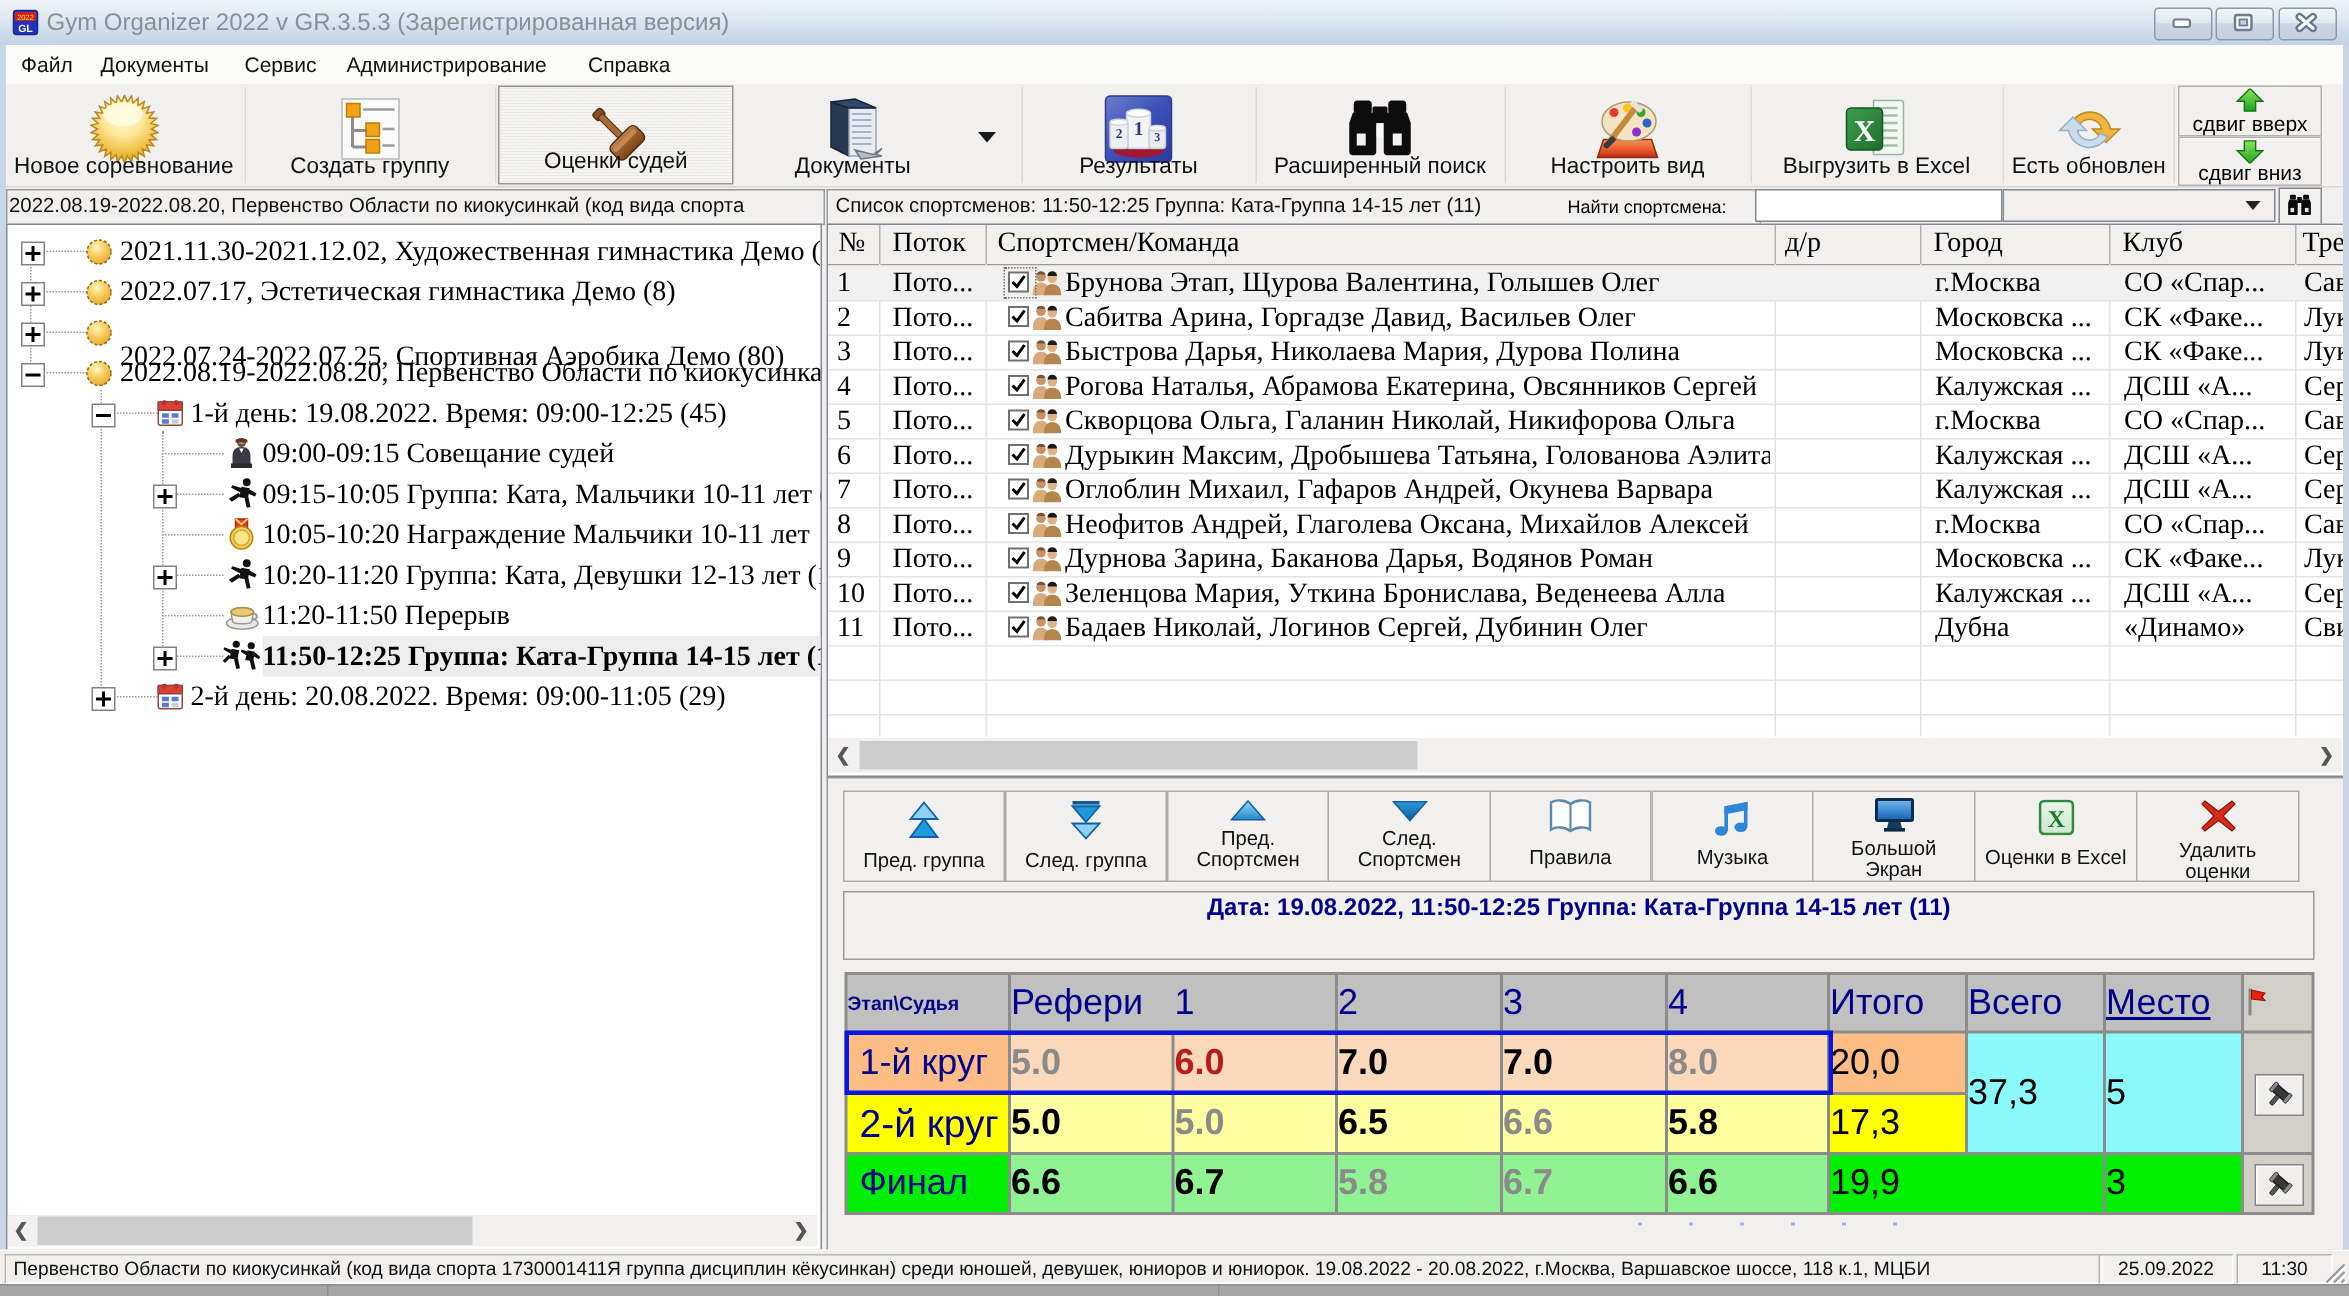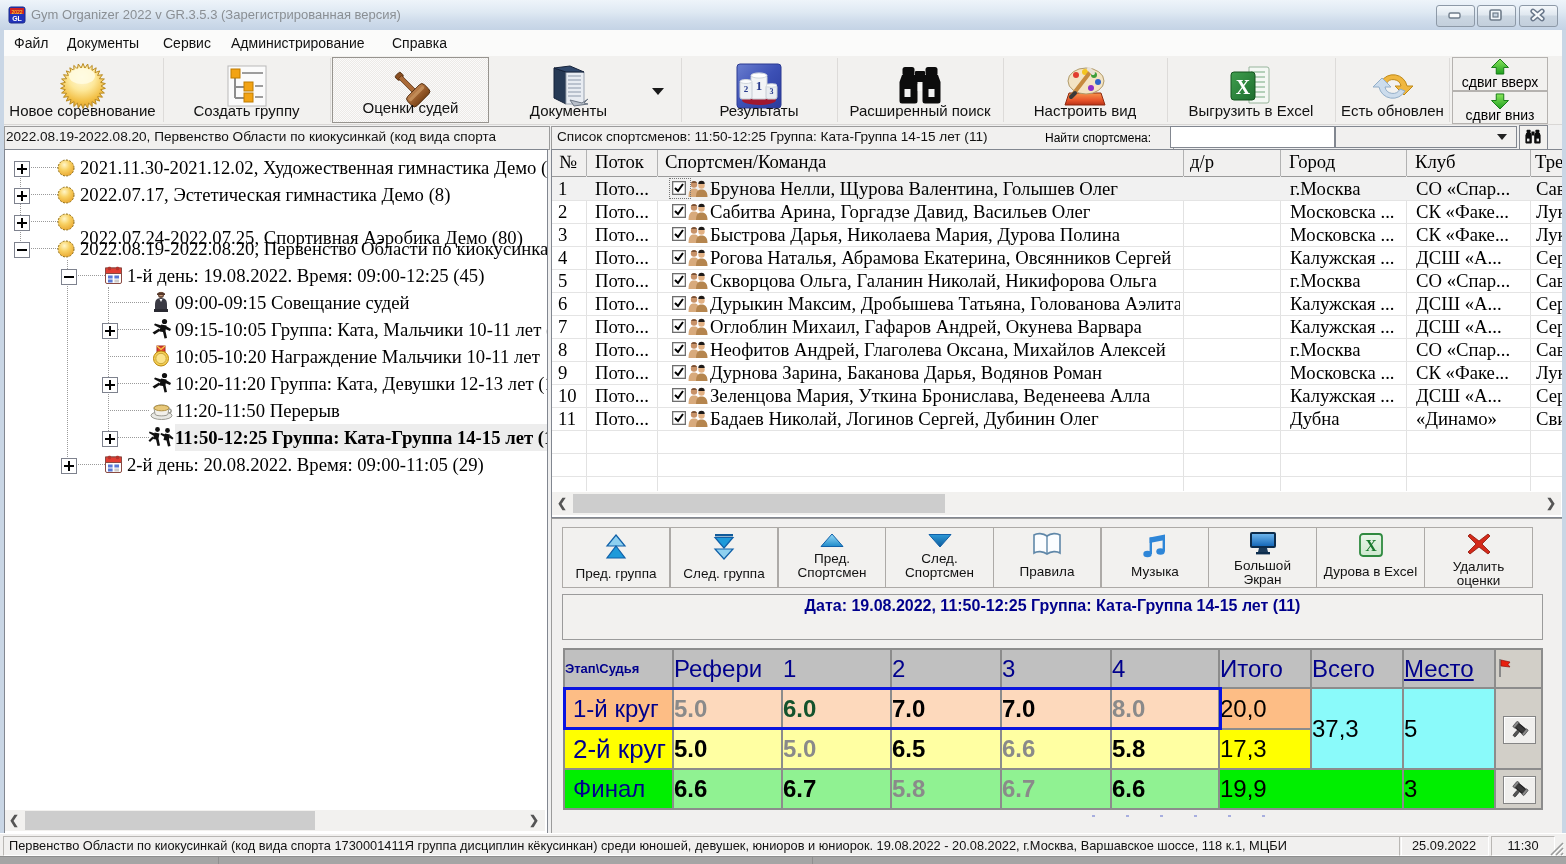--- a/index.html
+++ b/index.html
@@ -1,20 +1,20 @@
 <!DOCTYPE html>
 <html><head><meta charset="utf-8">
 <style>
 html,body{margin:0;padding:0;}
 body{width:1566px;height:864px;overflow:hidden;font-family:"Liberation Sans",sans-serif;background:#f0f0f0;}
 #app{position:absolute;left:0;top:0;width:1566px;height:864px;}
 .abs{position:absolute;}
 
 #titlebar{left:0;top:0;width:1566px;height:30px;background:linear-gradient(#eef4fa,#dfe9f3 40%,#cfdceb 70%,#c4d3e5);border-bottom:1px solid #b0becf;}
-#title-text{left:31px;top:7px;font-size:13px;color:#8a8f94;}
+#title-text{left:31px;top:7px;font-size:16px;color:#8a8f94;}
 .winbtn{top:5px;width:37px;height:20px;border:1px solid #8d99a7;border-radius:3px;background:linear-gradient(#f4f8fb,#dfe7ef 45%,#ccd7e2 50%,#c3cfdc);}
 
 #menubar{left:1px;top:30px;width:1564px;height:26px;background:#fbfbfa;border-bottom:1px solid #e8e6e4;}
 .menuitem{position:absolute;top:5px;font-size:14px;color:#111;}
 
 #toolbar{left:1px;top:56px;width:1564px;height:68px;background:#f2f1ef;border-bottom:1px solid #d9d7d5;}
 .tsep{position:absolute;top:2px;width:1px;height:64px;background:#dddbd9;}
 .tbtn{position:absolute;top:0;height:68px;text-align:center;font-size:15px;color:#111;}
 .tbtn .ticon{position:absolute;left:0;right:0;top:6px;height:48px;display:flex;align-items:center;justify-content:center;}
 .tbtn .tlabel{position:absolute;left:0;right:0;bottom:5px;white-space:nowrap;}
@@ -497,21 +497,21 @@
             <path d="M3 7 L6 10 L11 3" fill="none" stroke="#000" stroke-width="2"></path>
           </svg>
           <svg class="abs" style="left:136px;top:3px" width="20" height="17" viewBox="0 0 20 17">
             <circle cx="6" cy="4.5" r="3.2" fill="#c89268"></circle>
             <path d="M0.5 17 C0.5 10 3 8.5 6 8.5 C9 8.5 11.5 10 11.5 17 Z" fill="#d8aa7c"></path>
             <path d="M3 3 a3.2 3.2 0 0 1 6 0 z" fill="#7a5236"></path>
             <circle cx="13.5" cy="5.5" r="3.2" fill="#e2b184"></circle>
             <path d="M8 17 C8 11 10.5 9.5 13.5 9.5 C16.5 9.5 19.5 11 19.5 17 Z" fill="#b5854e"></path>
             <path d="M10.3 4 a3.2 3.2 0 0 1 6.4 0 z" fill="#1e1a18"></path>
           </svg>
-          <span class="c" style="left:158px;width:470px">Брунова Нелли, Щурова Валентина, Голышев Олег</span>
+          <span class="c" style="left:158px;width:470px">Брунова Этап, Щурова Валентина, Голышев Олег</span>
           <span class="c" style="left:738px;width:112px">г.Москва</span>
           <span class="c" style="left:864px;width:110px">СО «Спар...</span>
           <span class="c" style="left:984px;width:26px">Сав</span>
         </div>
  <div class="rowline" style="top:50px"></div>
  <div class="arow" style="top:50px;">
           <span class="c" style="left:6px">2</span>
           <span class="c" style="left:43px">Пото...</span>
           <svg class="abs" style="left:120px;top:4px" width="14" height="14" viewBox="0 0 14 14">
             <rect x="0.5" y="0.5" width="13" height="13" fill="#fff" stroke="#6e6e6e" stroke-width="1.6"></rect>
@@ -808,21 +808,21 @@
   <svg width="24" height="24" viewBox="0 0 24 24" style="margin-top:5px">
           <defs>
             <linearGradient id="xl2" x1="0" y1="0" x2="0" y2="1">
               <stop offset="0%" stop-color="#e9f5e9"></stop>
               <stop offset="100%" stop-color="#cfe8cf"></stop>
             </linearGradient>
           </defs>
           <rect x="1" y="1" width="22" height="22" rx="3" fill="url(#xl2)" stroke="#2f8a3f" stroke-width="1.8"></rect>
           <text x="12" y="18" font-size="16" font-weight="bold" fill="#1a7a2e" text-anchor="middle" font-family="Liberation Serif">X</text>
         </svg>
-  <div style="margin-top:4px">Дурова в Excel</div>
+  <div style="margin-top:4px">Оценки в Excel</div>
  </div>
  <div class="navbtn" style="left:872px;width:107px">
   <svg width="24" height="22" viewBox="0 0 24 22" style="margin-top:5px">
           <path d="M3 1 L12 8 L21 1 L23 3 L15 11 L23 19 L21 21 L12 14 L3 21 L1 19 L9 11 L1 3 Z" fill="#d42a1a" stroke="#8c1408" stroke-width="0.8"></path>
         </svg>
   <div style="margin-top:2px;line-height:14px">Удалить<br>оценки</div>
  </div>
  <div id="infobox">
   <div style="margin-top:2px">Дата: 19.08.2022, 11:50-12:25 Группа: Ката-Группа 14-15 лет (11)</div>
  </div>
@@ -835,21 +835,21 @@
   <div class="sc " style="left:549px;top:2px;width:106px;height:37px;background:#c0c0c0;font-size:24px;line-height:37px;color:#00008c;">4</div>
   <div class="sc " style="left:657px;top:2px;width:90px;height:37px;background:#c0c0c0;font-size:24px;line-height:37px;color:#00008c;">Итого</div>
   <div class="sc " style="left:749px;top:2px;width:90px;height:37px;background:#c0c0c0;font-size:24px;line-height:37px;color:#00008c;">Всего</div>
   <div class="sc " style="left:841px;top:2px;width:90px;height:37px;background:#c0c0c0;font-size:24px;line-height:37px;color:#00008c;text-decoration:underline;">Место</div>
   <div class="sc " style="left:933px;top:2px;width:45px;height:37px;background:#d2cfc8;font-size:24px;line-height:37px;color:#000;"><svg width="16" height="20" viewBox="0 0 16 20" style="margin-top:8px">
             <path d="M3 1 L5 1 L5 19 L3 19 Z" fill="#888"></path>
             <path d="M5 2 L14 4 L12 6.5 L14 9 L5 8 Z" fill="#e82010" stroke="#90100a" stroke-width="0.7"></path>
           </svg></div>
   <div class="sc " style="left:2px;top:41px;width:107px;height:39px;background:#fdbd85;font-size:24px;line-height:39px;color:#00008c;text-align:left;padding-left:8px;box-sizing:border-box;">1-й круг</div>
   <div class="sc " style="left:111px;top:41px;width:107px;height:39px;background:#fdd9bc;font-size:24px;line-height:39px;color:#8a8a8a;font-weight:bold;">5.0</div>
-  <div class="sc " style="left:220px;top:41px;width:107px;height:39px;background:#fdd9bc;font-size:24px;line-height:39px;color:#14532d;font-weight:bold;">6.0</div>
+  <div class="sc " style="left:220px;top:41px;width:107px;height:39px;background:#fdd9bc;font-size:24px;line-height:39px;color:#b91c1c;font-weight:bold;">6.0</div>
   <div class="sc " style="left:329px;top:41px;width:108px;height:39px;background:#fdd9bc;font-size:24px;line-height:39px;color:#000;font-weight:bold;">7.0</div>
   <div class="sc " style="left:439px;top:41px;width:108px;height:39px;background:#fdd9bc;font-size:24px;line-height:39px;color:#000;font-weight:bold;">7.0</div>
   <div class="sc " style="left:549px;top:41px;width:106px;height:39px;background:#fdd9bc;font-size:24px;line-height:39px;color:#8a8a8a;font-weight:bold;">8.0</div>
   <div class="sc " style="left:657px;top:41px;width:90px;height:39px;background:#fdbd85;font-size:24px;line-height:39px;color:#000;">20,0</div>
   <div class="sc " style="left:749px;top:41px;width:90px;height:79px;background:#8afafa;font-size:24px;line-height:79px;color:#000;">37,3</div>
   <div class="sc " style="left:841px;top:41px;width:90px;height:79px;background:#8afafa;font-size:24px;line-height:79px;color:#000;">5</div>
   <div class="sc " style="left:933px;top:41px;width:45px;height:79px;background:#d2cfc8;font-size:24px;line-height:79px;color:#000;">
           <div style="position:absolute;left:7px;top:50%;margin-top:-13px;width:31px;height:26px;background:#f0efed;border:1px solid #858585;box-shadow:inset 1px 1px 0 #fff;display:flex;align-items:center;justify-content:center;line-height:0;">
             <svg width="20" height="18" viewBox="0 0 20 18">
               <g transform="rotate(40 10 8)">

